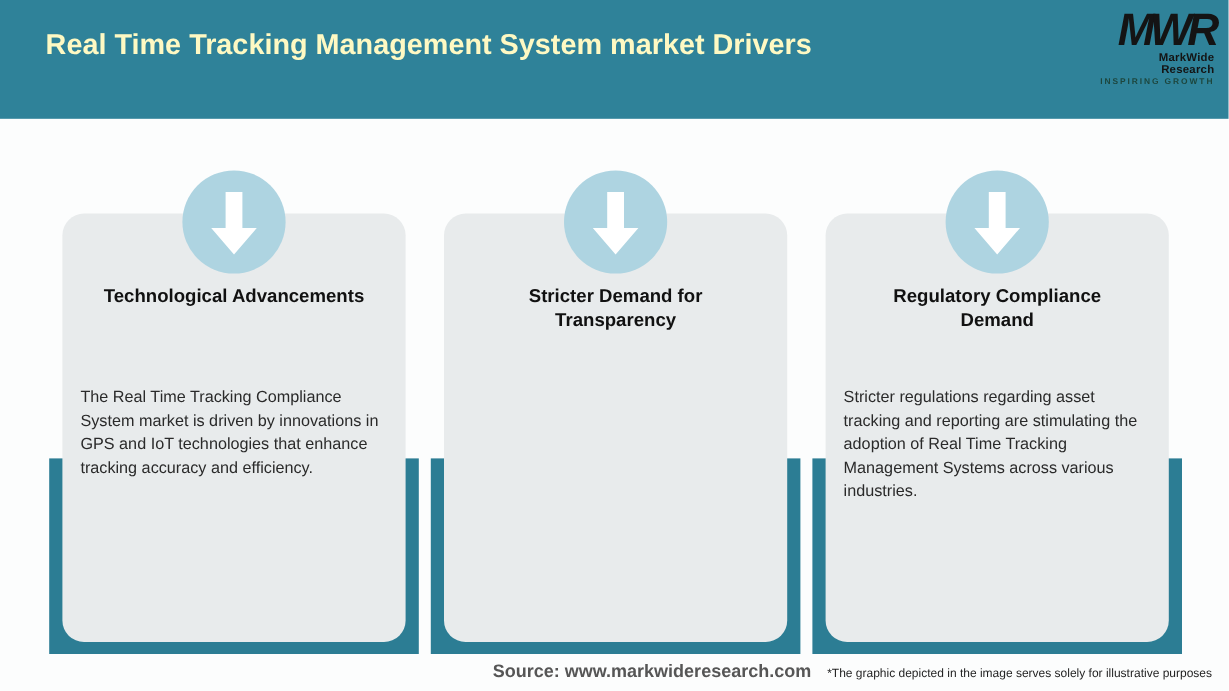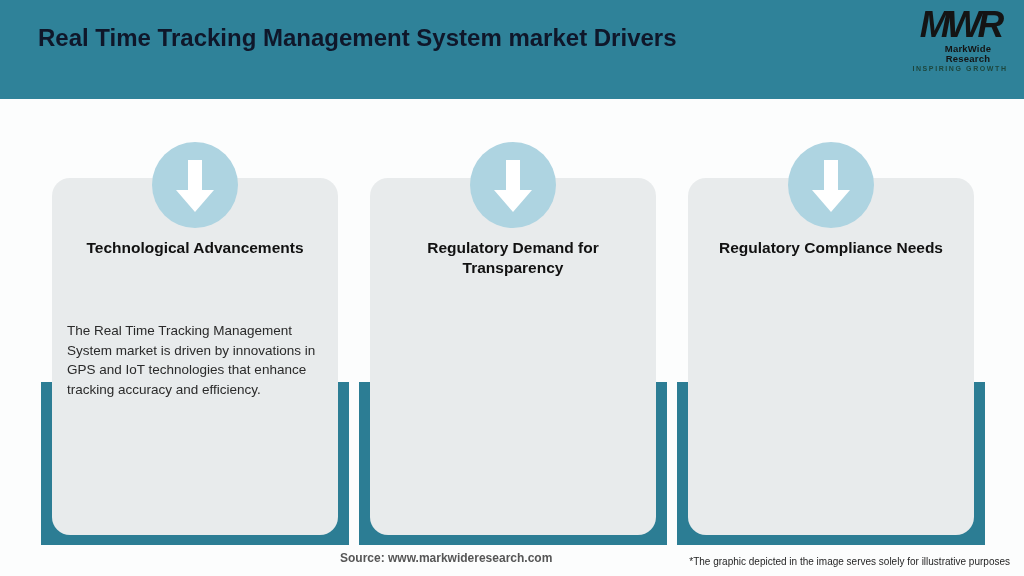--- a/index.html
+++ b/index.html
@@ -7,23 +7,23 @@
     position:relative;width:1024px;height:576px;overflow:hidden;
     background:#FCFDFD;font-family:"Liberation Sans", sans-serif;
   }
   
   .topbar{
     position:absolute;left:0;top:0;width:1024px;height:99px;
     background:var(--header-bg,#2F8299);
   }
   .topbar h1{
     position:absolute;left:38px;top:24px;margin:0;
-    font-size:24px;font-weight:bold;color:#0f172a;letter-spacing:0px;
+    font-size:24px;font-weight:bold;color:#fef9c3;letter-spacing:0px;
   }
-  .logo{position:absolute;right:12px;top:6px;width:104px;text-align:center;line-height:1;}
+  .logo{position:absolute;right:12px;top:6px;width:104px;text-align:right;line-height:1;}
   .logo-mwr{
     font-size:37px;font-weight:800;font-style:italic;letter-spacing:-4px;
     color:#141414;transform:scaleY(1.02);
   }
   .logo-name{font-size:9.5px;font-weight:bold;color:#141414;margin-top:1px;letter-spacing:0.2px;margin-left:16px;}
   .logo-tagline{font-size:7px;font-weight:bold;letter-spacing:1.6px;color:var(--tagline,#1D463D);margin-top:2px;}
   
   .card-group{position:absolute;top:0;width:308px;height:564px;}
   .g0{left:41px;} .g1{left:359px;} .g2{left:677px;}
   .teal-back{
@@ -42,22 +42,22 @@
     position:absolute;left:15px;right:13px;top:143px;margin:0;
     font-size:13.5px;line-height:19.5px;color:#2A2A2A;text-align:left;
   }
   .circle{
     position:absolute;left:111px;top:142px;width:86px;height:86px;border-radius:50%;
     background:var(--circle,#AED4E1);
   }
   .circle svg{display:block;width:86px;height:86px;}
   
   .source{
-    position:absolute;left:340px;top:551px;width:336px;text-align:left;
-    font-size:12px;font-weight:bold;color:#565656;
+    position:absolute;left:340px;top:551px;width:336px;text-align:right;
+    font-size:15px;font-weight:bold;color:#565656;
   }
   .disclaimer{
     position:absolute;right:14px;top:556px;
     font-size:10px;color:#1F1F1F;
   }
 </style>
 </head>
 <body>
 
 <div class="canvas">
@@ -70,45 +70,46 @@
       <div class="logo-tagline">INSPIRING GROWTH</div>
     </div>
   </header>
 
   <main>
 
     <section class="card-group g0">
       <div class="teal-back"></div>
       <div class="card">
         <h2>Technological Advancements</h2>
-        <p>The Real Time Tracking Management System market is driven by innovations in GPS and IoT technologies that enhance tracking accuracy and efficiency.</p>
+        <p>The Real Time Tracking Compliance System market is driven by innovations in GPS and IoT technologies that enhance tracking accuracy and efficiency.</p>
       </div>
       <div class="circle">
         <svg viewBox="0 0 86 86">
           <polygon points="36,18 50,18 50,48 62,48 43,70 24,48 36,48" fill="#FFFFFF"></polygon>
         </svg>
       </div>
     </section>
 
     <section class="card-group g1">
       <div class="teal-back"></div>
       <div class="card">
-        <h2>Regulatory Demand for Transparency</h2>
+        <h2>Stricter Demand for Transparency</h2>
       </div>
       <div class="circle">
         <svg viewBox="0 0 86 86">
           <polygon points="36,18 50,18 50,48 62,48 43,70 24,48 36,48" fill="#FFFFFF"></polygon>
         </svg>
       </div>
     </section>
 
     <section class="card-group g2">
       <div class="teal-back"></div>
       <div class="card">
-        <h2>Regulatory Compliance Needs</h2>
+        <h2>Regulatory Compliance Demand</h2>
+        <p>Stricter regulations regarding asset tracking and reporting are stimulating the adoption of Real Time Tracking Management Systems across various industries.</p>
       </div>
       <div class="circle">
         <svg viewBox="0 0 86 86">
           <polygon points="36,18 50,18 50,48 62,48 43,70 24,48 36,48" fill="#FFFFFF"></polygon>
         </svg>
       </div>
     </section>
 
   </main>
 

